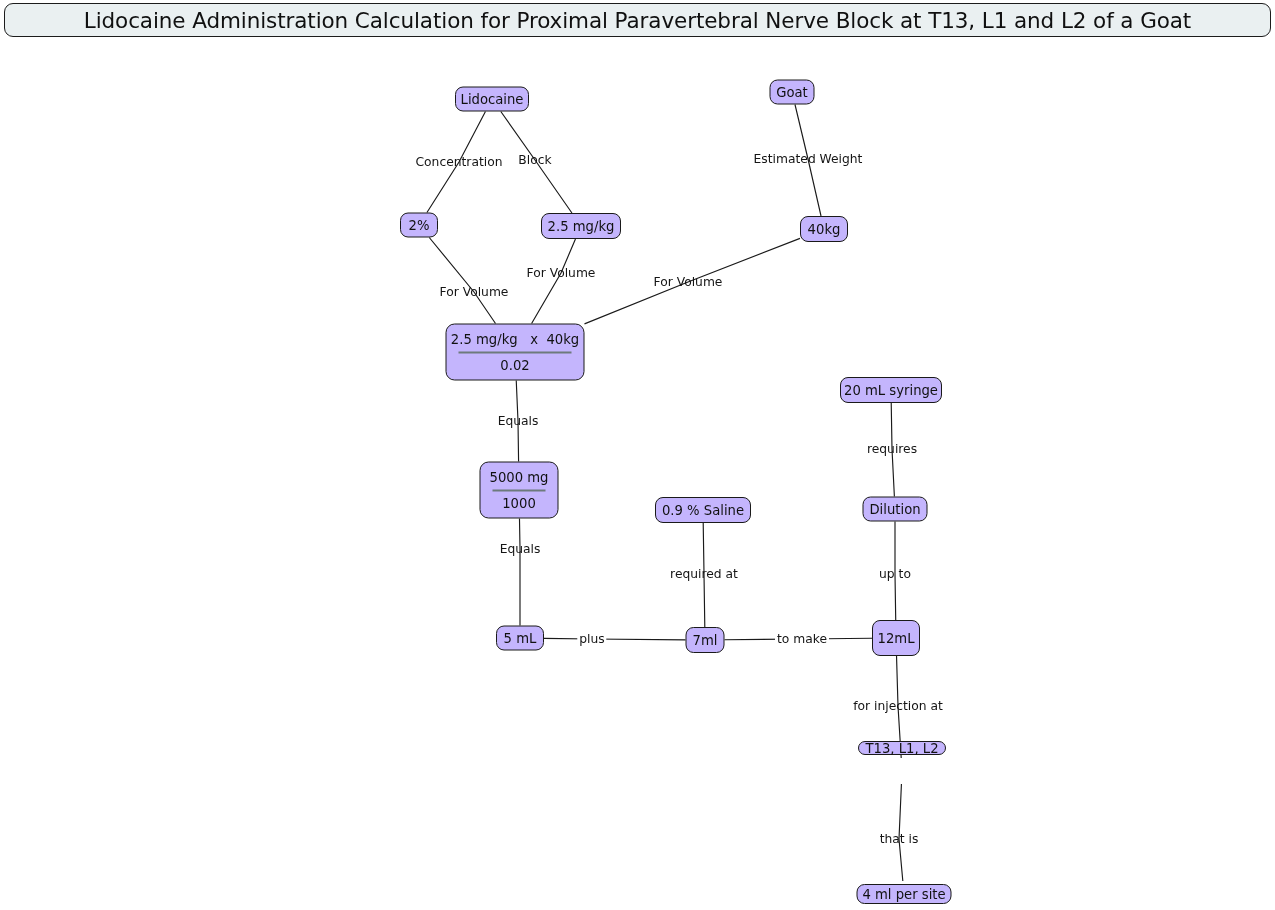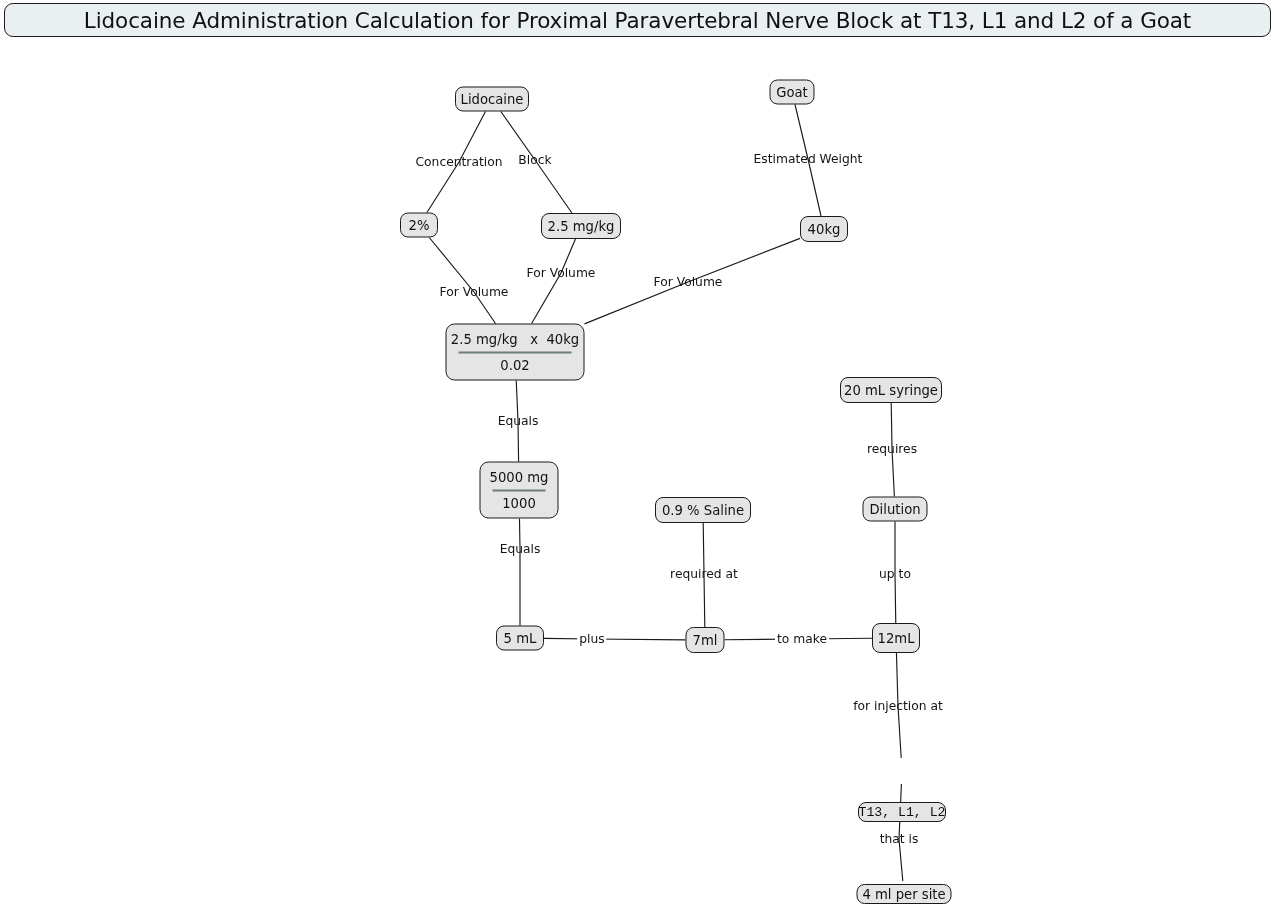--- a/index.html
+++ b/index.html
@@ -46,21 +46,21 @@
   #title-bar .title-text {
     font-size: 21.5px;
     color: #101010;
     white-space: nowrap;
     letter-spacing: -0.1px;
   }
   
   .node {
     position: absolute;
     box-sizing: border-box;
-    background: #e5e5e5;
+    background: #c4b5fd;
     border: 1.25px solid #1a1a1a;
     border-radius: 8px;
     display: flex;
     align-items: center;
     justify-content: center;
     font-size: 13.2px;
     color: #111111;
     white-space: nowrap;
     transform: translate(-50%, -50%);
     padding: 0 9px;
@@ -163,24 +163,24 @@
       </div>
       <div class="node" style="left: 895px; top: 509px; width: 65px; height: 25px;">
         <span>Dilution</span>
       </div>
       <div class="node" style="left: 520px; top: 638px; width: 48px; height: 25px;">
         <span>5 mL</span>
       </div>
       <div class="node" style="left: 705px; top: 640px; width: 39px; height: 26px;">
         <span>7ml</span>
       </div>
-      <div class="node" style="left: 896px; top: 638px; width: 48px; height: 30px;">
+      <div class="node" style="left: 896px; top: 638px; width: 48px; height: 36px;">
         <span>12mL</span>
       </div>
-      <div class="node" style="left: 902px; top: 812px; width: 88px; height: 20px; font-family: Liberation Mono, monospace;">
+      <div class="node" style="left: 902px; top: 748px; width: 88px; height: 14px;">
         <span>T13, L1, L2</span>
       </div>
       <div class="node" style="left: 904px; top: 894px; width: 95px; height: 20px;">
         <span>4 ml per site</span>
       </div>
     </div>
   <div id="label-layer">
       <div class="edge-label" style="left: 459px; top: 162px;">Concentration</div>
       <div class="edge-label" style="left: 535px; top: 160px;">Block</div>
       <div class="edge-label" style="left: 808px; top: 159px;">Estimated Weight</div>

